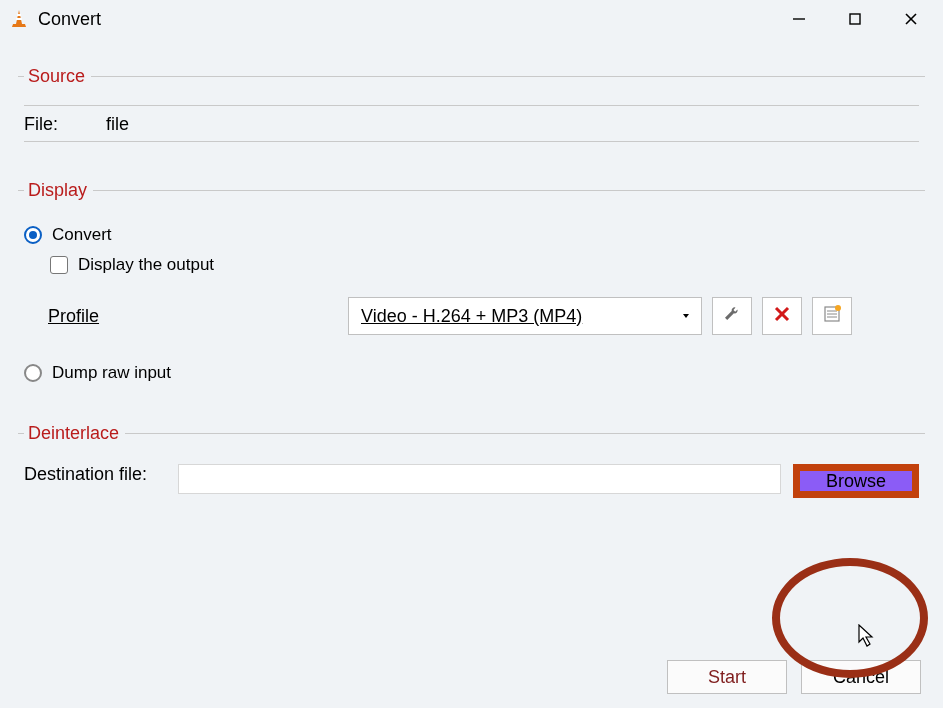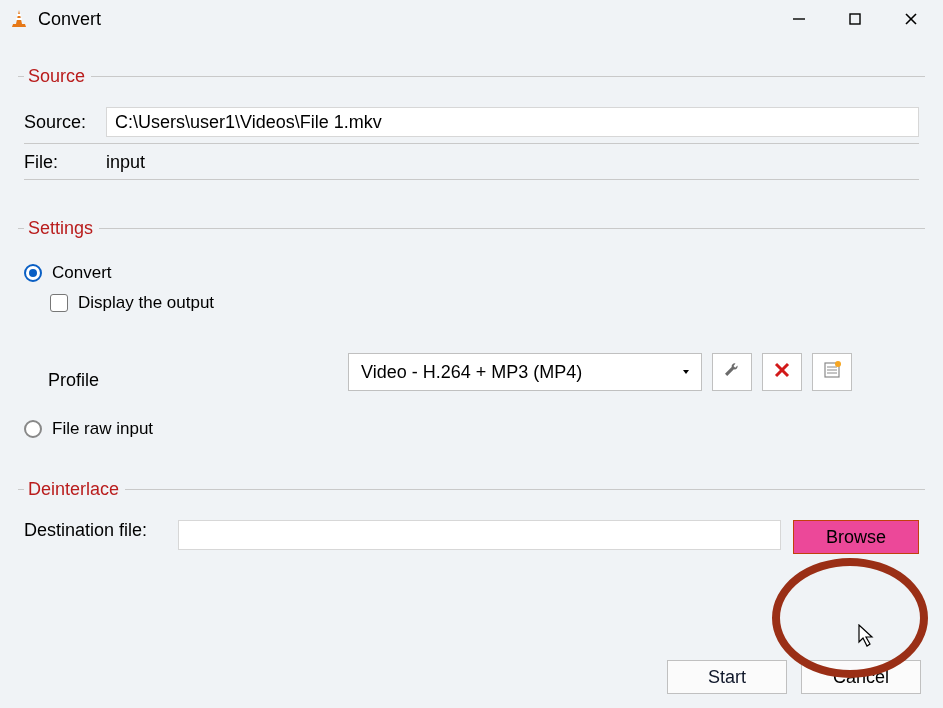--- a/index.html
+++ b/index.html
@@ -98,22 +98,23 @@
   }
   .check-box {
     width: 18px; height: 18px;
     border: 1px solid #777;
     border-radius: 3px;
     margin-right: 10px;
     background: #fff;
   }
   .indent-1 { margin-left: 26px; }
   .profile-row {
-    display: flex; align-items: flex-end;
-    margin: 40px 0 10px 24px;
+    display: flex; align-items: center;
+    margin: 22px 0 10px 24px;
+    text-decoration: underline;
   }
   .profile-label {
     width: 300px;
     font-size: 18px;
   }
   .profile-select {
     flex: 0 0 354px;
     height: 38px;
     border: 1px solid #c0c0c0;
     background: #fff;
@@ -139,41 +140,41 @@
   .dest-input {
     flex: 1;
     height: 30px;
     border: 1px solid #d7d7d7;
     background: #fff;
     padding: 2px 8px;
     font-size: 18px;
   }
   .browse-btn {
     width: 126px; height: 34px;
-    border: 1px solid #c2410c;
-    background: #ec4899;
+    border: 7px solid #c2410c;
+    background: #8b5cf6;
     margin-left: 12px;
     font-size: 18px;
     display: flex; align-items: center; justify-content: center;
   }
   .footer {
     position: absolute;
     right: 22px;
     bottom: 14px;
     display: flex;
     gap: 14px;
   }
   .btn {
     width: 120px; height: 34px;
     border: 1px solid #c0c0c0;
     background: #fbfbfb;
     font-size: 18px;
     display: flex; align-items: center; justify-content: center;
   }
-  .btn.disabled { color: #0f172a; }
+  .btn.disabled { color: #7f1d1d; }
   .annot-circle {
     position: absolute;
     width: 156px; height: 120px;
     border: 8px solid #9a2f16;
     border-radius: 50%;
     left: 772px; top: 558px;
     pointer-events: none;
   }
   .cursor {
     position: absolute;
@@ -216,34 +217,30 @@
         <line x1="2" y1="2" x2="12" y2="12" stroke="#000" stroke-width="1.6"></line>
         <line x1="12" y1="2" x2="2" y2="12" stroke="#000" stroke-width="1.6"></line>
       </svg>
   </div>
 </div>
 
 <div class="content">
 
   <fieldset class="group">
     <legend>Source</legend>
-    <div class="row">
-      <span class="label">Source:</span>
-      <input class="src-input" type="text" readonly="" value="C:\Users\user1\Videos\File 1.mkv" style="">
-    </div>
     <div class="hr"></div>
     <div class="row">
       <span class="label">File:</span>
-      <span class="type-value">input</span>
+      <span class="type-value">file</span>
     </div>
     <div class="hr"></div>
   </fieldset>
 
   <fieldset class="group">
-    <legend>Settings</legend>
+    <legend>Display</legend>
 
     <div class="radio-row">
       <span class="radio-circle checked"></span>
       <span>Convert</span>
     </div>
 
     <div class="check-row indent-1">
       <span class="check-box"></span>
       <span>Display the output</span>
     </div>
@@ -278,21 +275,21 @@
             <line x1="5" y1="10" x2="15" y2="10" stroke="#8a8a8a" stroke-width="1"></line>
             <line x1="5" y1="13" x2="15" y2="13" stroke="#8a8a8a" stroke-width="1"></line>
             <circle cx="16" cy="4" r="3" fill="#f6a623"></circle>
           </svg>
         </span>
       </div>
     </div>
 
     <div class="radio-row" style="margin-top:28px">
       <span class="radio-circle"></span>
-      <span>File raw input</span>
+      <span>Dump raw input</span>
     </div>
   </fieldset>
 
   <fieldset class="group" style="margin-top:8px">
     <legend>Deinterlace</legend>
     <div class="dest-row">
       <span class="dest-label">Destination file:</span>
       <input class="dest-input" type="text" value="" style="">
       <div class="browse-btn">
         <span>Browse</span>

